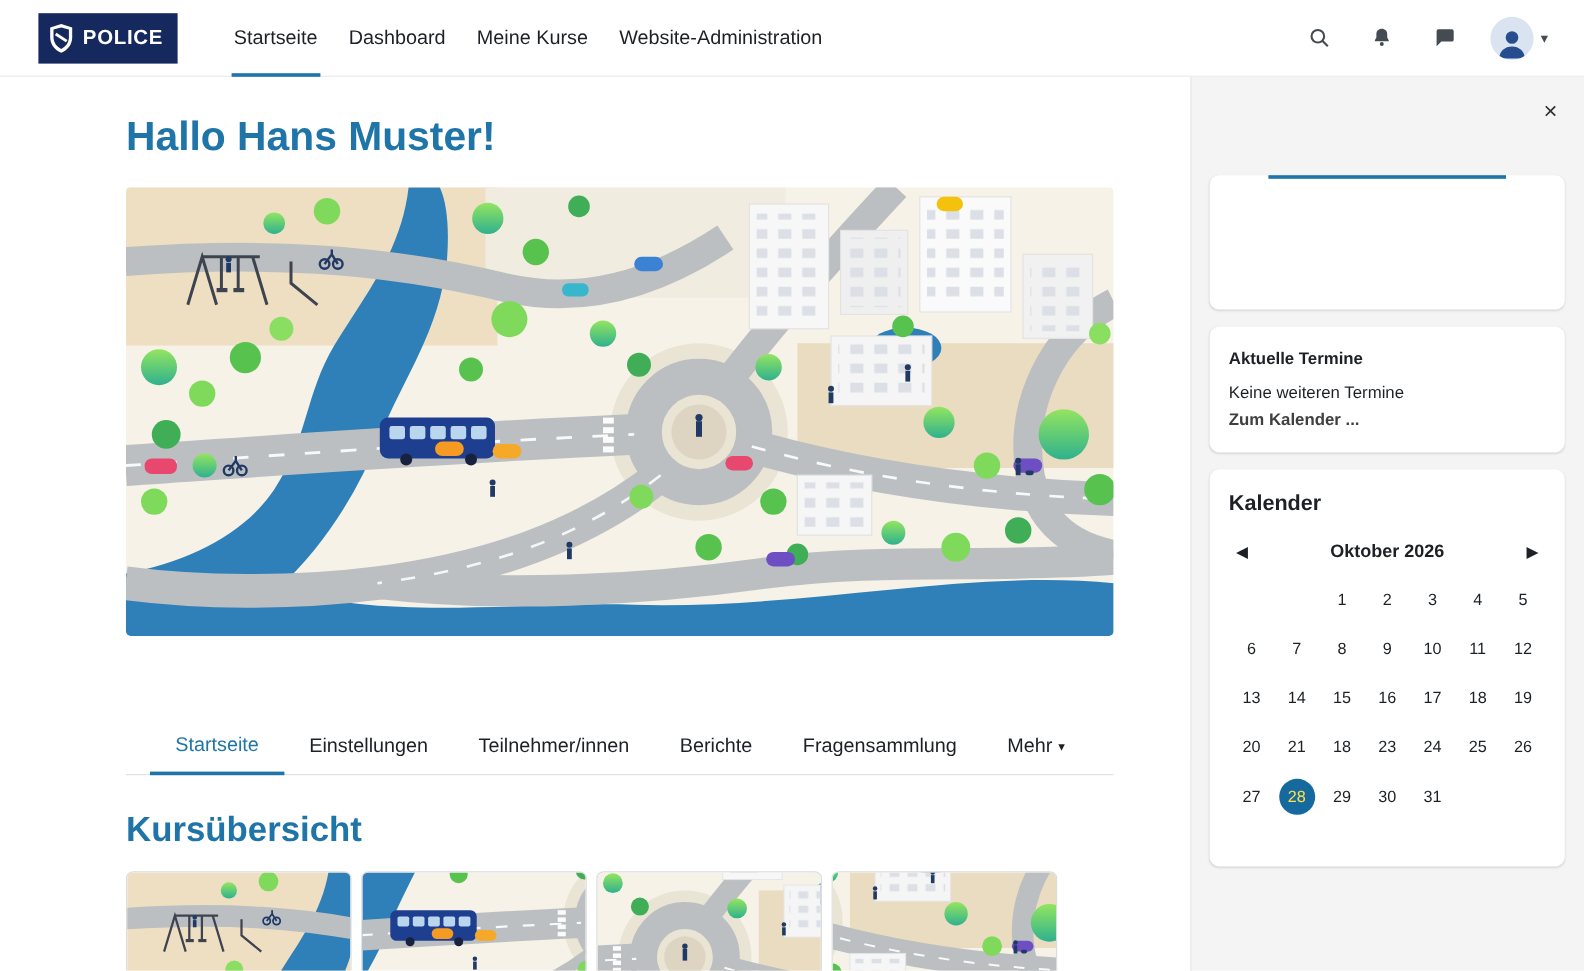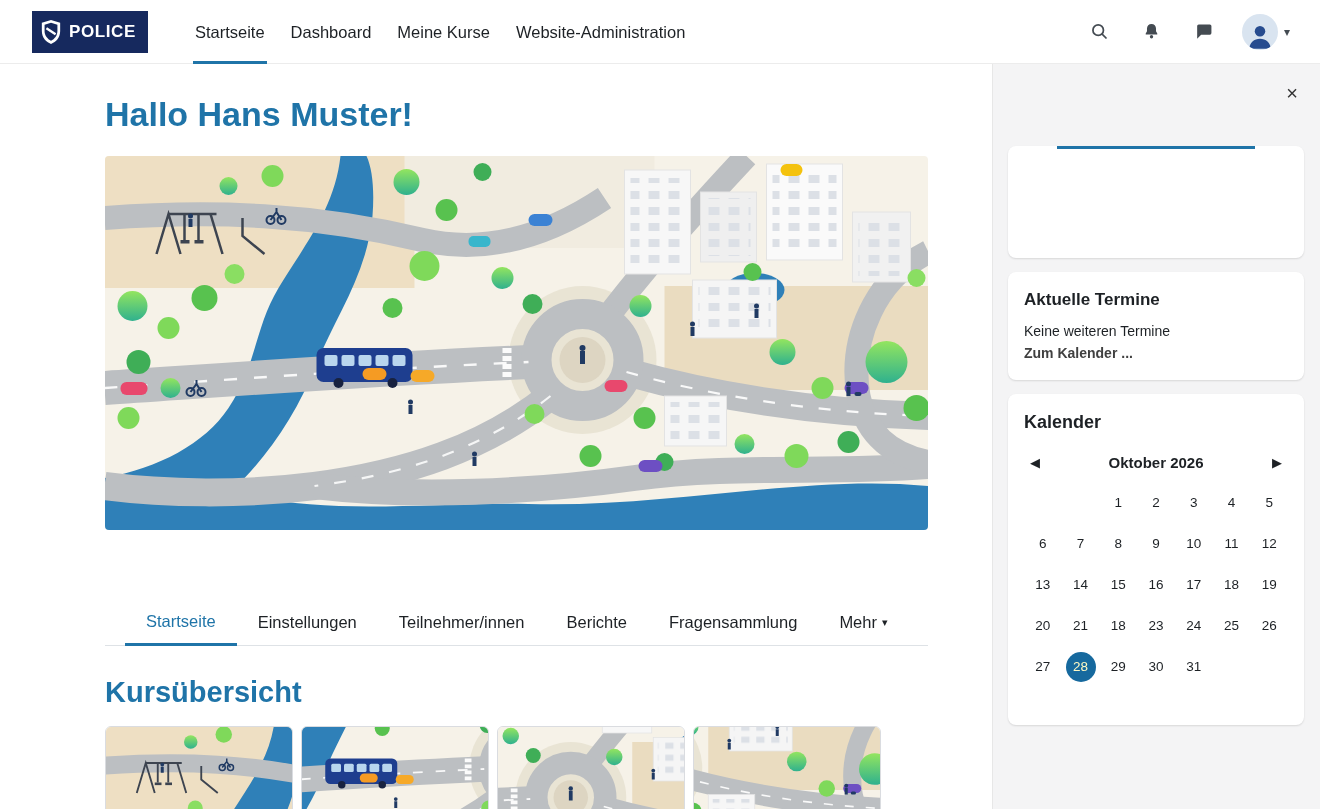--- a/index.html
+++ b/index.html
@@ -156,21 +156,21 @@
     box-shadow: 0 1px 2px rgba(0,0,0,0.12);
     margin-bottom: 14px;
     padding: 18px 16px;
   }
   .drawer-card.block-stub { height: 112px; padding: 0; }
   .blue-rule {
     width: 198px; height: 3px;
     background: var(--accent);
     margin: 34px auto 0 auto;
   }
-  .drawer-card h3 { font-size: 17px; font-weight: 700; color: #1d2125; }
+  .drawer-card h3 { font-size: 14px; font-weight: 700; color: #1d2125; }
   .events-card p { font-size: 14px; margin-top: 13px; color: #1d2125; }
   .events-card a.cal-link {
     display: inline-block;
     font-size: 14px; font-weight: 700;
     color: #404040; text-decoration: none;
     margin-top: 6px; cursor: pointer;
   }
 
   .calendar-card { padding-bottom: 38px; }
   .calendar-card h3 { font-size: 18px; margin-bottom: 20px; }
@@ -188,21 +188,21 @@
     grid-template-columns: repeat(7, 1fr);
     text-align: center;
   }
   .cal-wd { font-size: 13.5px; font-weight: 700; padding: 8px 0 10px; }
   .cal-cell { height: 41px; display: flex; align-items: center; justify-content: center; }
   .cal-day {
     width: 30px; height: 30px;
     display: flex; align-items: center; justify-content: center;
     font-size: 13.5px; color: #1d2125; border-radius: 50%; cursor: pointer;
   }
-  .cal-day.selected { background: var(--sel-bg); color: #fef9c3; }
+  .cal-day.selected { background: var(--sel-bg); color: #fde047; }
 </style>
 </head>
 <body>
 
 <svg width="0" height="0" style="position:absolute" aria-hidden="true">
   <defs>
     <linearGradient id="gTree" x1="0" y1="0" x2="0" y2="1">
       <stop offset="0" stop-color="#93e55f"></stop>
         <stop offset="1" stop-color="#2fb18e"></stop>
     </linearGradient>

